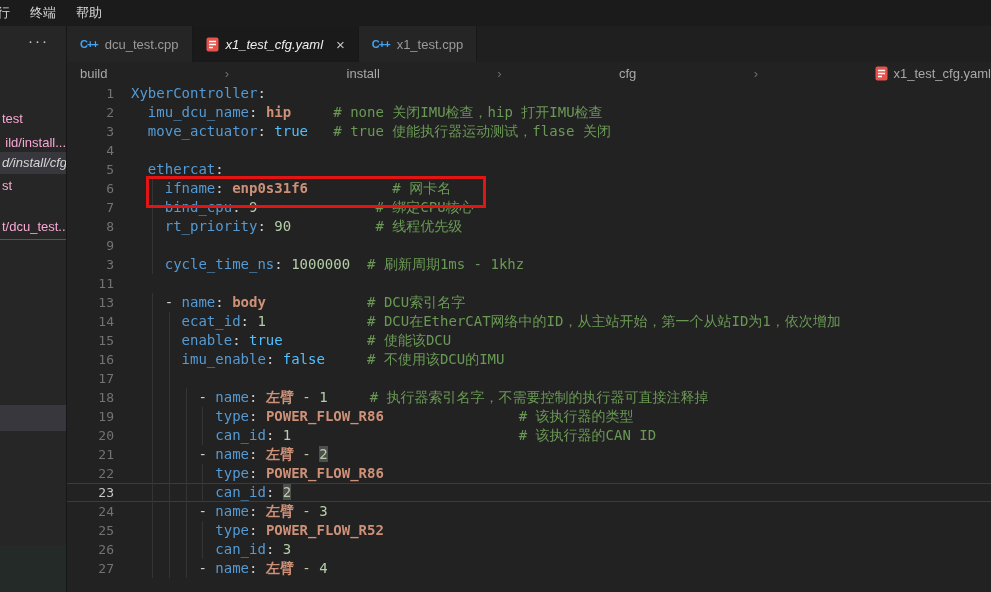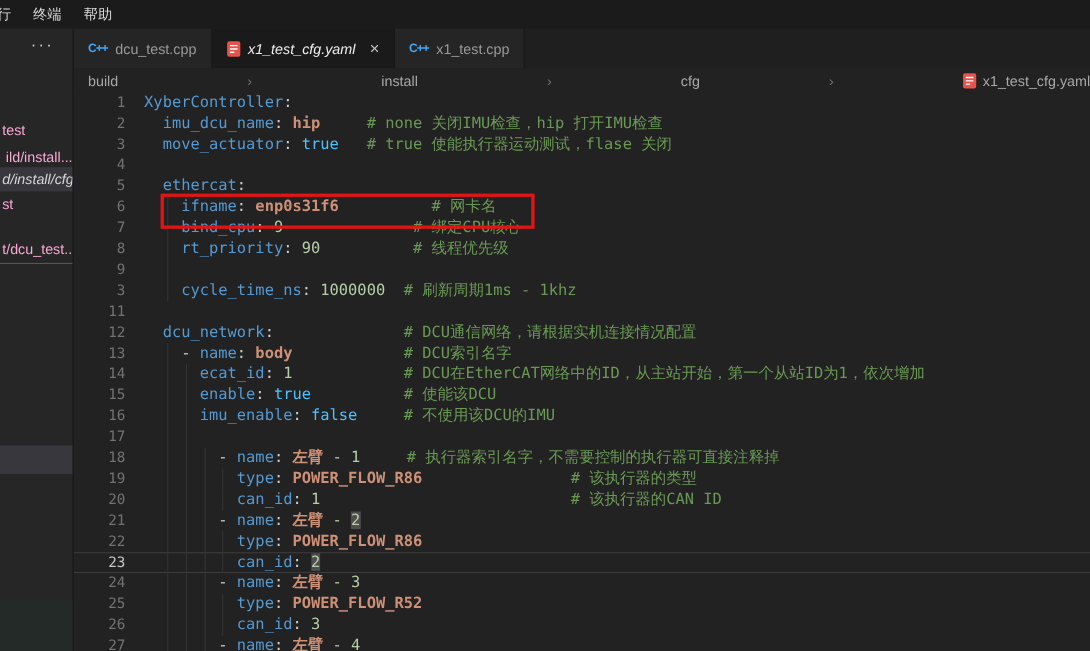--- a/index.html
+++ b/index.html
@@ -130,21 +130,20 @@
         <div class="code-line"><span class="ln">2</span><span class="lc"><span class="tk-ws">  </span><span class="tk-key">imu_dcu_name</span><span class="tk-punc">: </span><span class="tk-str">hip</span><span class="tk-ws">     </span><span class="tk-com"># none 关闭IMU检查，hip 打开IMU检查</span></span></div>
         <div class="code-line"><span class="ln">3</span><span class="lc"><span class="tk-ws">  </span><span class="tk-key">move_actuator</span><span class="tk-punc">: </span><span class="tk-bool">true</span><span class="tk-ws">   </span><span class="tk-com"># true 使能执行器运动测试，flase 关闭</span></span></div>
         <div class="code-line"><span class="ln">4</span><span class="lc"></span></div>
         <div class="code-line"><span class="ln">5</span><span class="lc"><span class="tk-ws">  </span><span class="tk-key">ethercat</span><span class="tk-punc">:</span></span></div>
         <div class="code-line"><span class="ln">6</span><span class="lc"><span class="tk-ws">    </span><span class="tk-key">ifname</span><span class="tk-punc">: </span><span class="tk-str">enp0s31f6</span><span class="tk-ws">          </span><span class="tk-com"># 网卡名</span></span><div class="guide" style="left: calc(2ch + 68px);"></div></div>
         <div class="code-line"><span class="ln">7</span><span class="lc"><span class="tk-ws">    </span><span class="tk-key">bind_cpu</span><span class="tk-punc">: </span><span class="tk-num">9</span><span class="tk-ws">              </span><span class="tk-com"># 绑定CPU核心</span></span><div class="guide" style="left: calc(2ch + 68px);"></div></div>
         <div class="code-line"><span class="ln">8</span><span class="lc"><span class="tk-ws">    </span><span class="tk-key">rt_priority</span><span class="tk-punc">: </span><span class="tk-num">90</span><span class="tk-ws">          </span><span class="tk-com"># 线程优先级</span></span><div class="guide" style="left: calc(2ch + 68px);"></div></div>
         <div class="code-line"><span class="ln">9</span><div class="guide" style="left: calc(2ch + 68px);"></div></div>
         <div class="code-line"><span class="ln">3</span><span class="lc"><span class="tk-ws">    </span><span class="tk-key">cycle_time_ns</span><span class="tk-punc">: </span><span class="tk-num">1000000</span><span class="tk-ws">  </span><span class="tk-com"># 刷新周期1ms - 1khz</span></span><div class="guide" style="left: calc(2ch + 68px);"></div></div>
         <div class="code-line"><span class="ln">11</span><span class="lc"></span></div>
-        <div class="code-line"><span class="ln">12</span><span class="lc"><span class="tk-ws">  </span><span class="tk-key">dcu_network</span><span class="tk-punc">:</span><span class="tk-ws">              </span><span class="tk-com"># DCU通信网络，请根据实机连接情况配置</span></span></div>
         <div class="code-line"><span class="ln">13</span><span class="lc"><span class="tk-ws">    </span><span class="tk-punc">- </span><span class="tk-key">name</span><span class="tk-punc">: </span><span class="tk-str">body</span><span class="tk-ws">            </span><span class="tk-com"># DCU索引名字</span></span><div class="guide" style="left: calc(2ch + 68px);"></div></div>
         <div class="code-line"><span class="ln">14</span><span class="lc"><span class="tk-ws">      </span><span class="tk-key">ecat_id</span><span class="tk-punc">: </span><span class="tk-num">1</span><span class="tk-ws">            </span><span class="tk-com"># DCU在EtherCAT网络中的ID，从主站开始，第一个从站ID为1，依次增加</span></span><div class="guide" style="left: calc(2ch + 68px);"></div><div class="guide" style="left: calc(4ch + 68px);"></div></div>
         <div class="code-line"><span class="ln">15</span><span class="lc"><span class="tk-ws">      </span><span class="tk-key">enable</span><span class="tk-punc">: </span><span class="tk-bool">true</span><span class="tk-ws">          </span><span class="tk-com"># 使能该DCU</span></span><div class="guide" style="left: calc(2ch + 68px);"></div><div class="guide" style="left: calc(4ch + 68px);"></div></div>
         <div class="code-line"><span class="ln">16</span><span class="lc"><span class="tk-ws">      </span><span class="tk-key">imu_enable</span><span class="tk-punc">: </span><span class="tk-bool">false</span><span class="tk-ws">     </span><span class="tk-com"># 不使用该DCU的IMU</span></span><div class="guide" style="left: calc(2ch + 68px);"></div><div class="guide" style="left: calc(4ch + 68px);"></div></div>
         <div class="code-line"><span class="ln">17</span><div class="guide" style="left: calc(2ch + 68px);"></div><div class="guide" style="left: calc(4ch + 68px);"></div></div>
         <div class="code-line"><span class="ln">18</span><span class="lc"><span class="tk-ws">        </span><span class="tk-punc">- </span><span class="tk-key">name</span><span class="tk-punc">: </span><span class="tk-str">左臂</span><span class="tk-num"> - 1</span><span class="tk-ws">     </span><span class="tk-com"># 执行器索引名字，不需要控制的执行器可直接注释掉</span></span><div class="guide" style="left: calc(2ch + 68px);"></div><div class="guide" style="left: calc(4ch + 68px);"></div><div class="guide" style="left: calc(6ch + 68px);"></div></div>
         <div class="code-line"><span class="ln">19</span><span class="lc"><span class="tk-ws">          </span><span class="tk-key">type</span><span class="tk-punc">: </span><span class="tk-str">POWER_FLOW_R86</span><span class="tk-ws">                </span><span class="tk-com"># 该执行器的类型</span></span><div class="guide" style="left: calc(2ch + 68px);"></div><div class="guide" style="left: calc(4ch + 68px);"></div><div class="guide" style="left: calc(6ch + 68px);"></div><div class="guide" style="left: calc(8ch + 68px);"></div></div>
         <div class="code-line"><span class="ln">20</span><span class="lc"><span class="tk-ws">          </span><span class="tk-key">can_id</span><span class="tk-punc">: </span><span class="tk-num">1</span><span class="tk-ws">                           </span><span class="tk-com"># 该执行器的CAN ID</span></span><div class="guide" style="left: calc(2ch + 68px);"></div><div class="guide" style="left: calc(4ch + 68px);"></div><div class="guide" style="left: calc(6ch + 68px);"></div><div class="guide" style="left: calc(8ch + 68px);"></div></div>
         <div class="code-line"><span class="ln">21</span><span class="lc"><span class="tk-ws">        </span><span class="tk-punc">- </span><span class="tk-key">name</span><span class="tk-punc">: </span><span class="tk-str">左臂</span><span class="tk-num"> - </span><span class="tk-num hl">2</span></span><div class="guide" style="left: calc(2ch + 68px);"></div><div class="guide" style="left: calc(4ch + 68px);"></div><div class="guide" style="left: calc(6ch + 68px);"></div></div>
         <div class="code-line"><span class="ln">22</span><span class="lc"><span class="tk-ws">          </span><span class="tk-key">type</span><span class="tk-punc">: </span><span class="tk-str">POWER_FLOW_R86</span></span><div class="guide" style="left: calc(2ch + 68px);"></div><div class="guide" style="left: calc(4ch + 68px);"></div><div class="guide" style="left: calc(6ch + 68px);"></div><div class="guide" style="left: calc(8ch + 68px);"></div></div>

